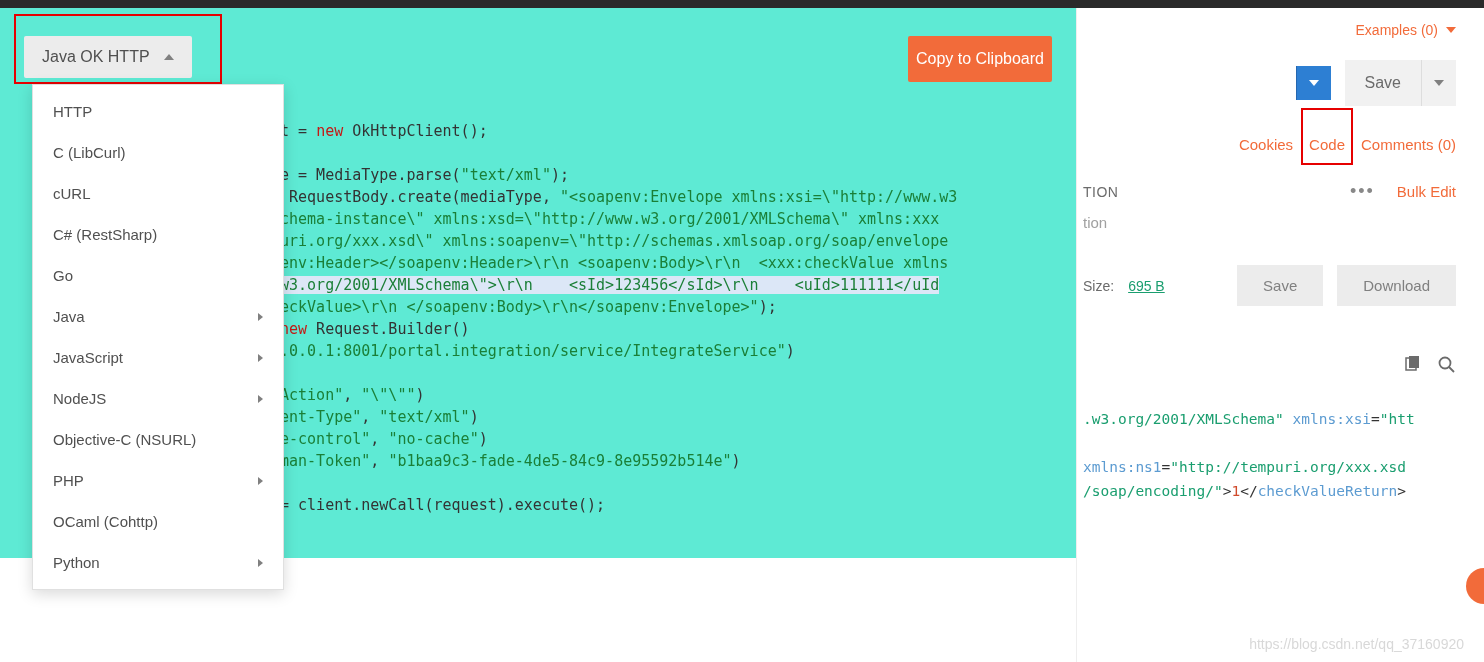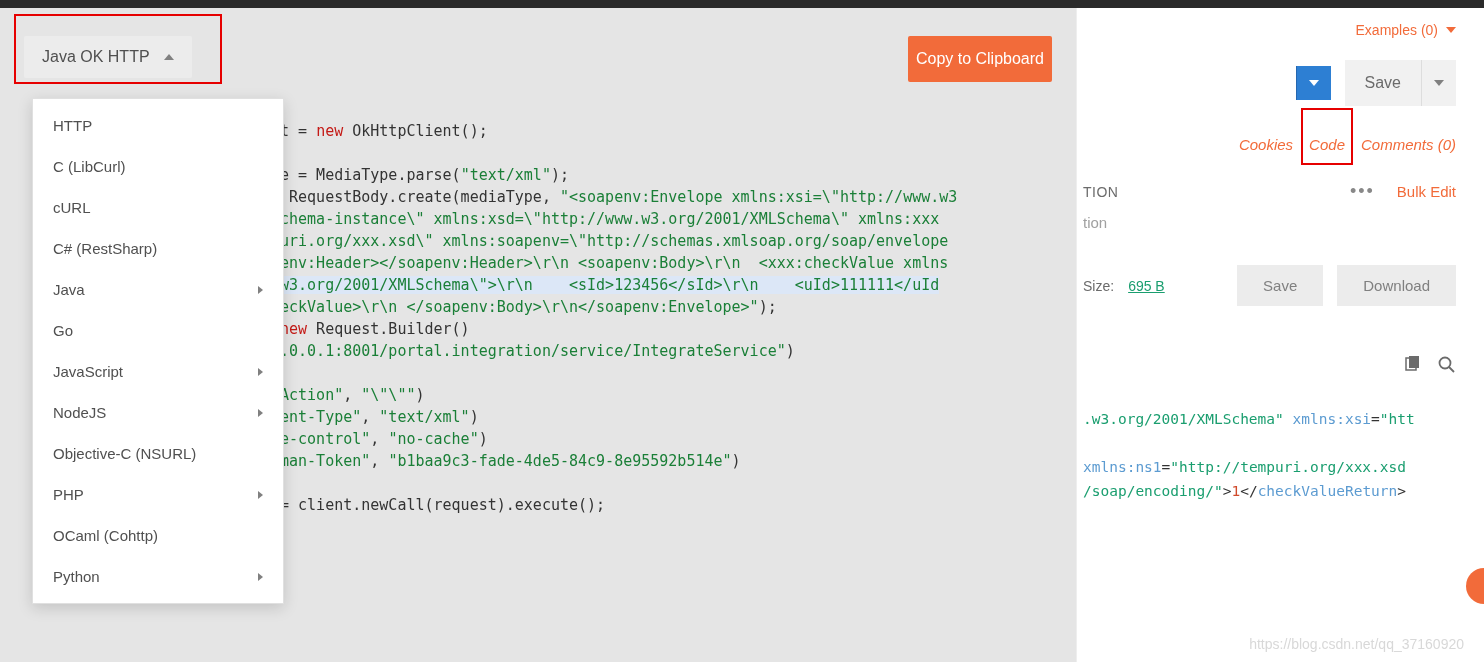--- a/index.html
+++ b/index.html
@@ -1,25 +1,25 @@
 <!DOCTYPE html>
 <html><head>
 <meta charset="utf-8">
 <style>
 * { margin: 0; padding: 0; box-sizing: border-box; }
 body { font-family: -apple-system, BlinkMacSystemFont, "Segoe UI", Helvetica, Arial, sans-serif; font-size: 14px; color: #333; background: #fff; width: 1484px; height: 662px; overflow: hidden; position: relative; }
 .topbar { height: 8px; background: #2a2a2a; width: 100%; }
-.modal { position: absolute; left: 0; top: 8px; width: 1076px; height: 654px; background: #e5e5e5; padding: 16px 24px; }
+.modal { position: absolute; left: 0; top: 8px; width: 1076px; height: 550px; background: #5eead4; padding: 16px 24px; }
 .modal-header { display: flex; justify-content: space-between; align-items: flex-start; margin-bottom: 20px; margin-top: 12px; }
 .lang-select-wrap { position: relative; }
 .lang-select { display: inline-flex; align-items: center; background: #ececec; border: none; padding: 12px 18px; font-size: 16px; color: #505050; cursor: pointer; border-radius: 2px; }
 .lang-select .tri { margin-left: 14px; width: 0; height: 0; border-left: 5px solid transparent; border-right: 5px solid transparent; border-bottom: 6px solid #808080; }
 .red-box-1 { position: absolute; left: -10px; top: -22px; width: 208px; height: 70px; border: 2.5px solid #e60000; pointer-events: none; }
 .copy-btn { background: #f26b3a; color: #fff; border: none; padding: 14px 8px; font-size: 16px; cursor: pointer; border-radius: 2px; }
-.dropdown { position: absolute; left: 32px; top: 98px; width: 252px; background: #fff; border: 1px solid #e0e0e0; box-shadow: 0 4px 14px rgba(0,0,0,0.15); padding: 6px 0; z-index: 10; }
+.dropdown { position: absolute; left: 32px; top: 84px; width: 252px; background: #fff; border: 1px solid #e0e0e0; box-shadow: 0 4px 14px rgba(0,0,0,0.15); padding: 6px 0; z-index: 10; }
 .dd-item { padding: 12px 20px; font-size: 15px; color: #505050; cursor: pointer; display: flex; justify-content: space-between; align-items: center; }
 .dd-item .chev { width: 0; height: 0; border-top: 4px solid transparent; border-bottom: 4px solid transparent; border-left: 5px solid #808080; }
 .code-area { position: absolute; left: 280px; top: 112px; right: 26px; font-family: Consolas, Monaco, monospace; font-size: 15px; line-height: 22px; white-space: pre; color: #333; }
 .tk-str { color: #1a7f37; }
 .tk-id { color: #333; }
 .tk-pu { color: #333; }
 .tk-new { color: #c41a16; }
 .code-hl { background: #dce7f7; }
 .right-pane { position: absolute; left: 1076px; top: 8px; right: 0; bottom: 0; background: #fff; padding: 0; border-left: 1px solid #eee; }
 .rp-top { display: flex; justify-content: flex-end; align-items: center; padding: 14px 28px 0 0; gap: 8px; }
@@ -28,21 +28,21 @@
 .rp-btnrow { display: flex; justify-content: flex-end; align-items: center; padding: 22px 28px 0 0; gap: 14px; }
 .send-group { display: inline-flex; }
 .send-btn { background: #2d7fd3; color: #fff; border: none; padding: 14px 26px; font-size: 16px; cursor: pointer; }
 .send-dd { background: #2d7fd3; color: #fff; border: none; border-left: 1px solid #2567b0; padding: 14px 12px; cursor: pointer; display: inline-flex; align-items: center; }
 .save-group { display: inline-flex; }
 .save-btn { background: #f1f1f1; color: #6b6b6b; border: none; padding: 14px 20px; font-size: 16px; cursor: pointer; }
 .save-dd { background: #f1f1f1; color: #6b6b6b; border-left: 1px solid #ddd; border-top:none;border-right:none;border-bottom:none; padding: 14px 12px; cursor: pointer; display: inline-flex; align-items: center; }
 .tri-down-w { width: 0; height: 0; border-left: 5px solid transparent; border-right: 5px solid transparent; border-top: 6px solid #fff; }
 .tri-down-g { width: 0; height: 0; border-left: 5px solid transparent; border-right: 5px solid transparent; border-top: 6px solid #808080; }
 .rp-links { display: flex; justify-content: flex-end; gap: 16px; padding: 30px 28px 0 0; font-size: 15px; }
-.rp-link { color: #f26b3a; cursor: pointer; font-style: italic; }
+.rp-link { color: #f26b3a; cursor: pointer; }
 .red-box-2 { position: relative; display: inline-block; }
 .red-box-2::after { content: ""; position: absolute; left: -8px; top: -28px; right: -8px; bottom: -12px; border: 2.5px solid #e60000; pointer-events: none; }
 .rp-tion-row { display: flex; align-items: center; padding: 28px 28px 0 6px; color: #6b6b6b; font-size: 14px; }
 .rp-tion { flex: 1; color: #6b6b6b; letter-spacing: 0.5px; }
 .rp-dots { color: #888; font-size: 18px; letter-spacing: 2px; cursor: pointer; margin-right: 22px; }
 .rp-bulk { color: #f26b3a; cursor: pointer; font-size: 15px; }
 .rp-input-row { padding: 12px 0 0 6px; }
 .rp-input-val { color: #a0a0a0; font-size: 15px; }
 .rp-size-row { display: flex; align-items: center; padding: 34px 28px 0 6px; gap: 14px; font-size: 14px; }
 .rp-size-lbl { color: #6b6b6b; }
@@ -102,25 +102,25 @@
   <div class="dd-item">
       <span>C (LibCurl)</span>
     </div>
   <div class="dd-item">
       <span>cURL</span>
     </div>
   <div class="dd-item">
       <span>C# (RestSharp)</span>
     </div>
   <div class="dd-item">
+      <span>Go</span>
+    </div>
+  <div class="dd-item">
       <span>Java</span>
       <span class="chev"></span>
-    </div>
-  <div class="dd-item">
-      <span>Go</span>
     </div>
   <div class="dd-item">
       <span>JavaScript</span>
       <span class="chev"></span>
     </div>
   <div class="dd-item">
       <span>NodeJS</span>
       <span class="chev"></span>
     </div>
   <div class="dd-item">

